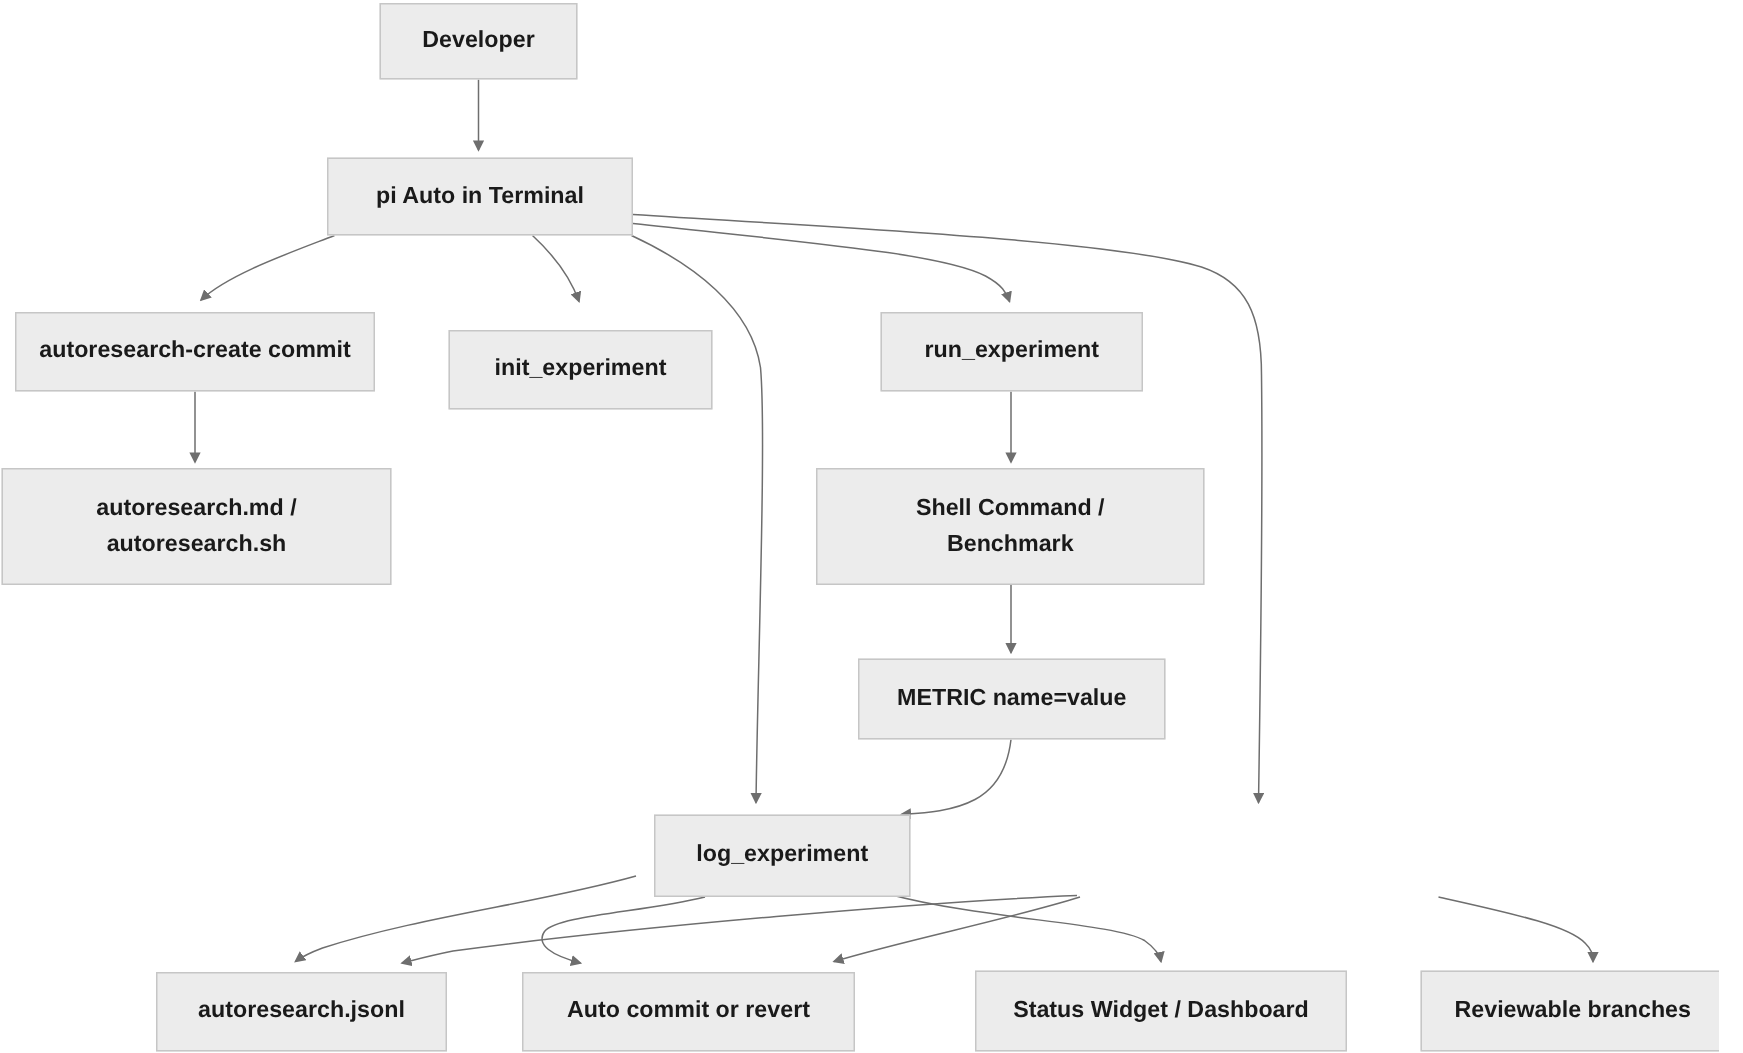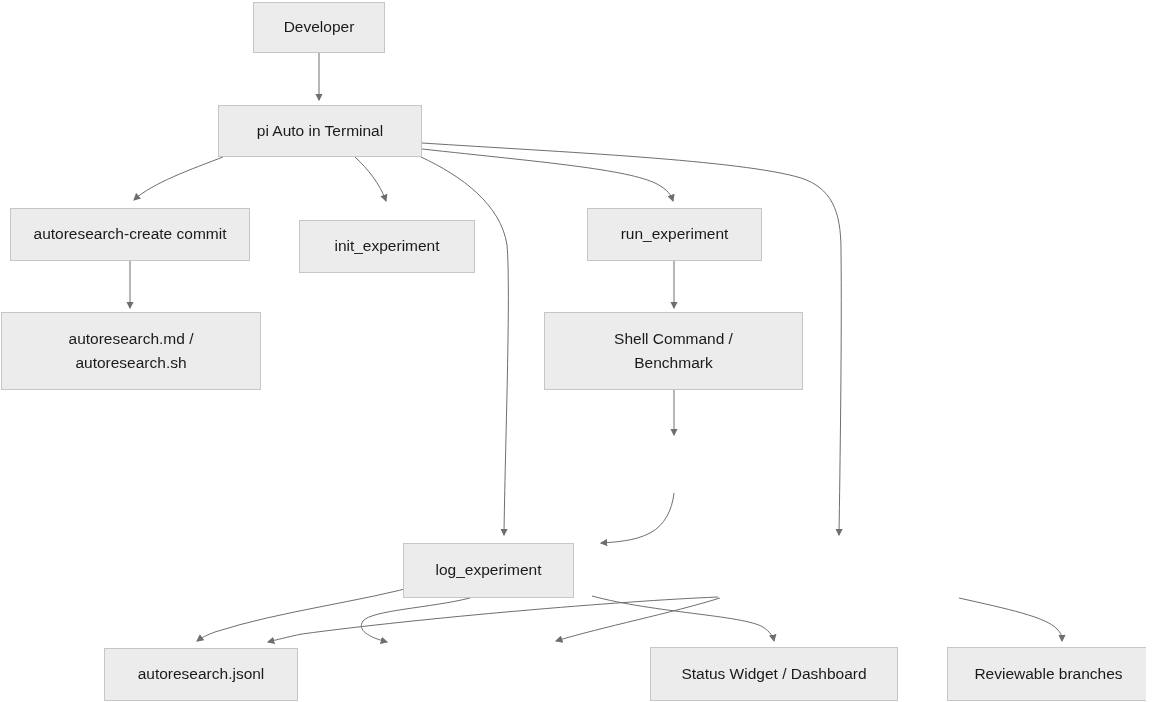--- a/index.html
+++ b/index.html
@@ -7,20 +7,21 @@
     padding: 0;
     background: #ffffff;
   }
   .canvas {
     position: relative;
     width: 1146px;
     height: 702px;
     background: var(--background, #ffffff);
     font-family: "Liberation Sans", sans-serif;
     overflow: hidden;
+    font-weight: bold;
   }
   .edge-layer {
     position: absolute;
     left: 0;
     top: 0;
     width: 1162px;
     height: 702px;
   }
   .edge {
     fill: none;
@@ -103,30 +104,36 @@
   <div class="node" style="left:1px; top:312px; width:260px; height:78px">
     <span class="node-label">autoresearch.md /
 autoresearch.sh</span>
   </div>
 
   <div class="node" style="left:544px; top:312px; width:259px; height:78px">
     <span class="node-label">Shell Command /
 Benchmark</span>
   </div>
 
+  <div class="node" style="left:572px; top:439px; width:205px; height:54px">
+    <span class="node-label">METRIC name=value</span>
+  </div>
 
-  <div class="node" style="left:403px; top:543px; width:171px; height:55px">
+  <div class="node" style="left:436px; top:543px; width:171px; height:55px">
     <span class="node-label">log_experiment</span>
   </div>
 
 
   <div class="node" style="left:104px; top:648px; width:194px; height:53px">
     <span class="node-label">autoresearch.jsonl</span>
   </div>
 
+  <div class="node" style="left:348px; top:648px; width:222px; height:53px">
+    <span class="node-label">Auto commit or revert</span>
+  </div>
 
   <div class="node" style="left:650px; top:647px; width:248px; height:54px">
     <span class="node-label">Status Widget / Dashboard</span>
   </div>
 
   <div class="node" style="left:947px; top:647px; width:203px; height:54px">
     <span class="node-label">Reviewable branches</span>
   </div>
 
 </div>

